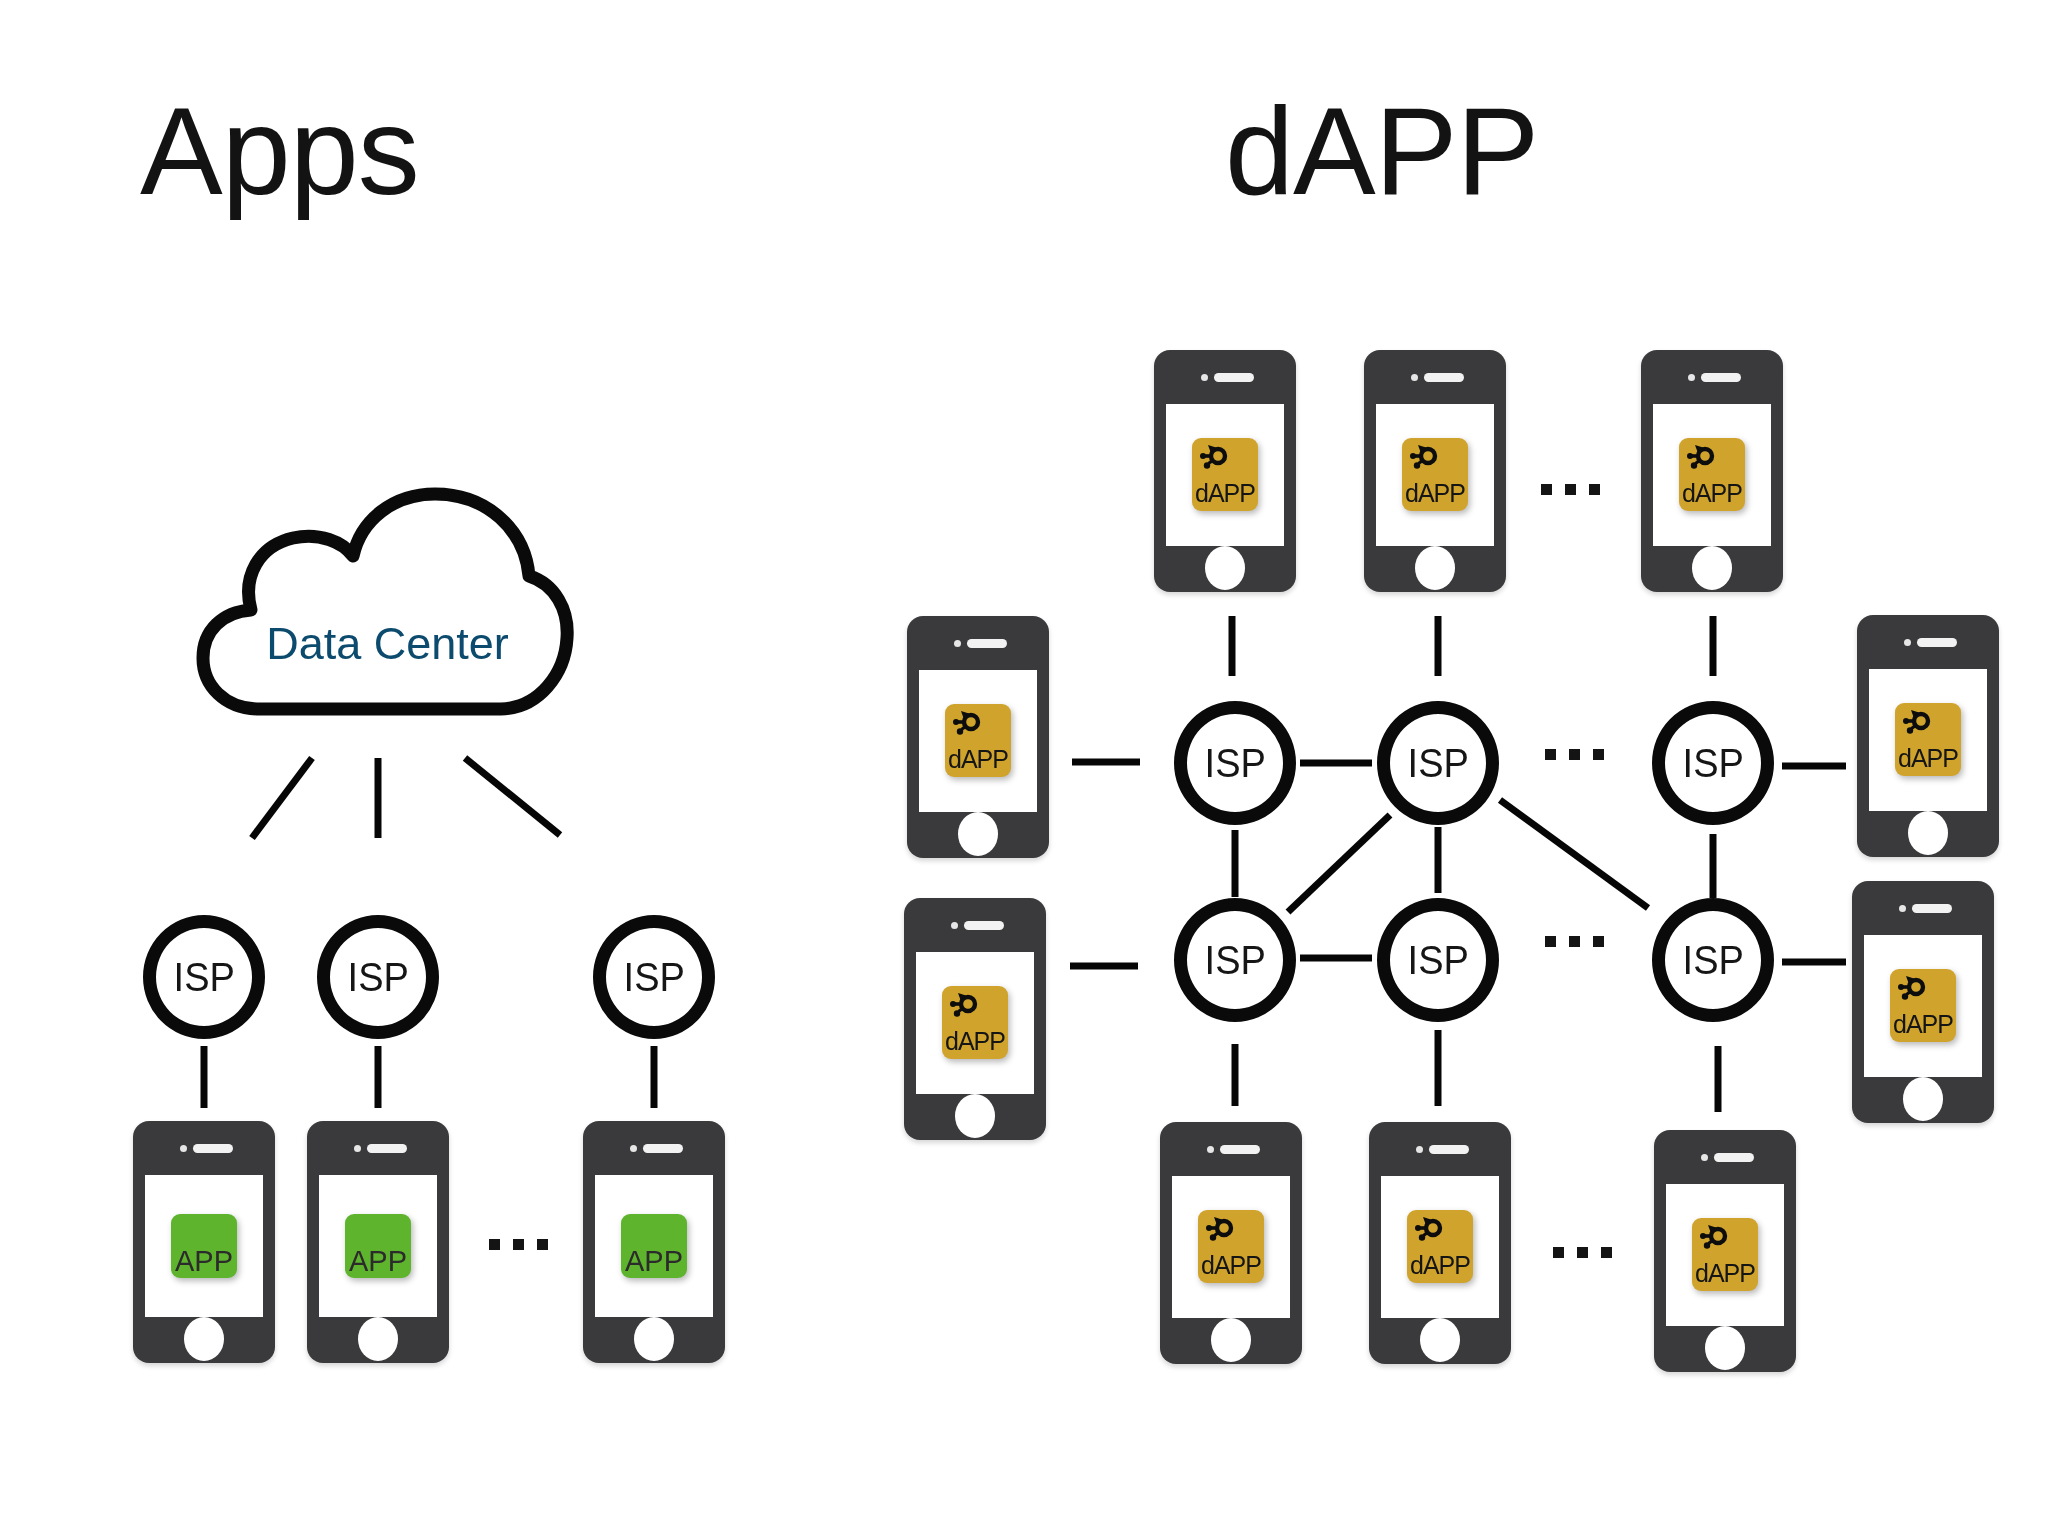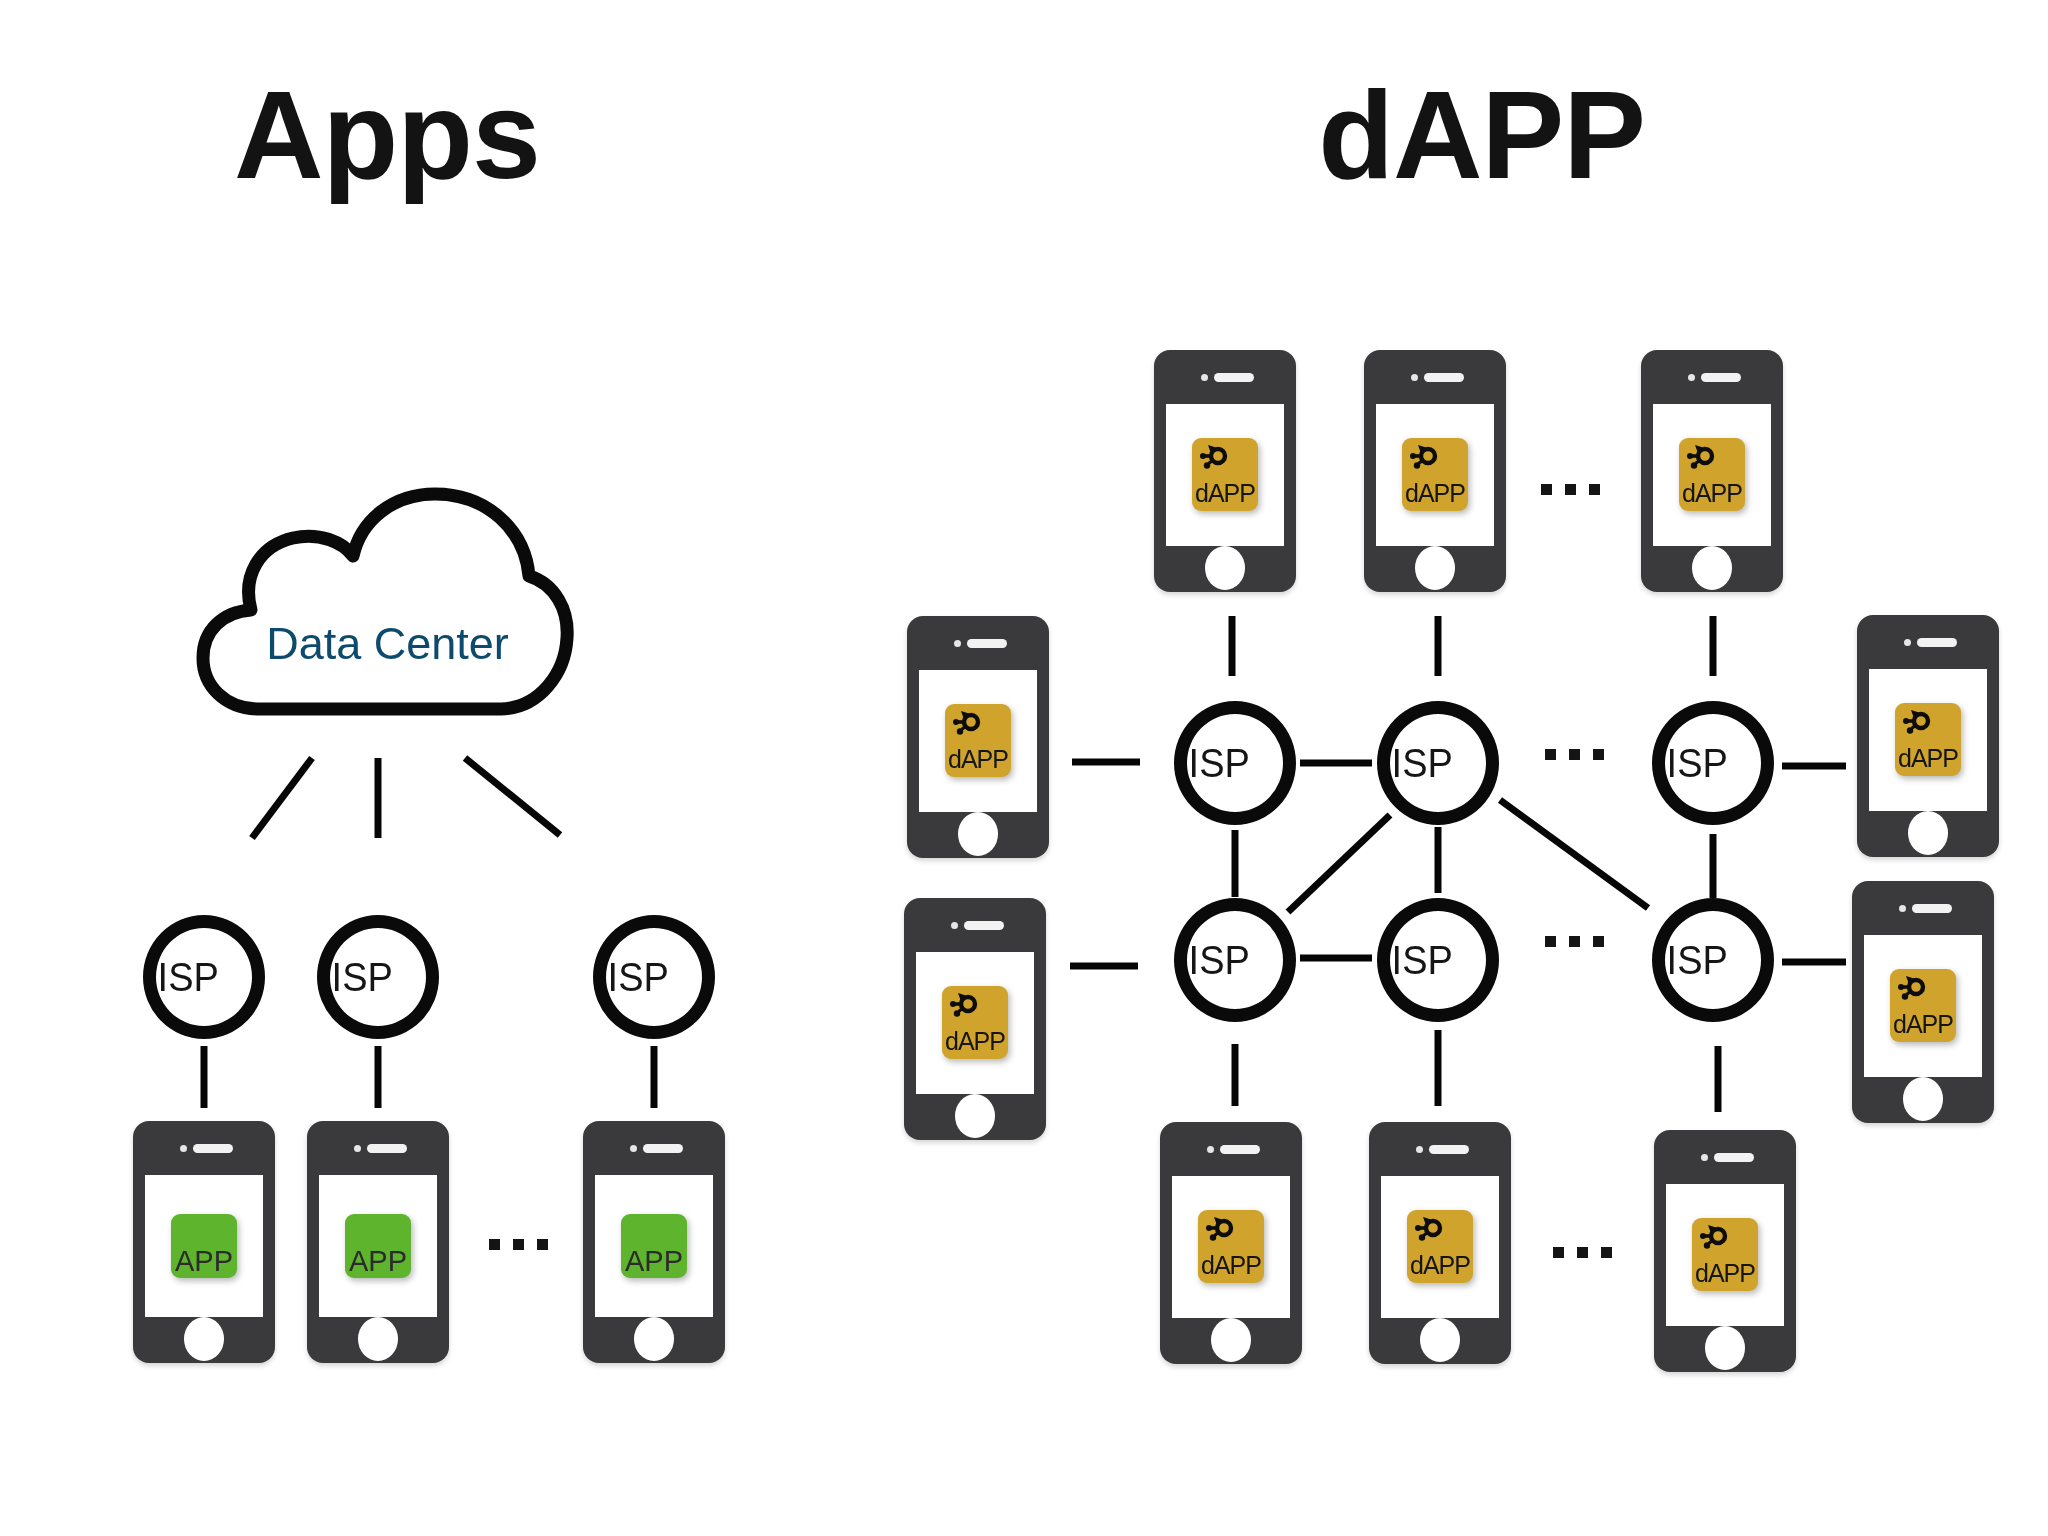--- a/index.html
+++ b/index.html
@@ -3,34 +3,34 @@
 <meta charset="utf-8">
 <style>
   :root{
     --bg:#ffffff; --green:#5FB42D; --gold:#D0A42C; --phone:#3A3A3C;
     --stroke:#0A0A0A; --text:#131313;
   }
   html,body{margin:0;padding:0;background:var(--bg);}
   body{font-family:"Liberation Sans","DejaVu Sans",sans-serif;}
   #canvas{position:relative;width:2048px;height:1536px;background:var(--bg);overflow:hidden;}
 
-  .title{position:absolute;top:64px;font-size:124px;font-weight:700;color:var(--text);
-         letter-spacing:-1px;text-align:right;}
+  .title{position:absolute;top:80px;font-size:124px;font-weight:400;color:var(--text);
+         letter-spacing:-1px;text-align:left;}
   #title-left{left:140px;width:400px;}
   #title-right{left:1225px;width:420px;}
 
   #cloud{position:absolute;left:195px;top:472px;width:385px;height:250px;}
   #cloud-label{position:absolute;left:0;top:146px;width:100%;text-align:center;
                font-size:45px;font-weight:300;color:#0c4a6e;}
 
   #wires{position:absolute;left:0;top:0;width:2048px;height:1536px;}
 
   .isp{position:absolute;width:122px;height:124px;box-sizing:border-box;
        border:13px solid var(--stroke);border-radius:50%;background:#fff;
-       display:flex;align-items:center;justify-content:flex-start;}
+       display:flex;align-items:center;justify-content:center;}
   .isp span{font-size:40px;font-weight:300;color:#161616;transform:scaleX(.95);}
 
   .phone{position:absolute;width:142px;height:242px;background:var(--phone);
          border-radius:16px;box-shadow:0 3px 5px rgba(0,0,0,.16);}
   .screen{position:absolute;left:12px;right:12px;top:54px;bottom:46px;background:#fff;}
   .cam{position:absolute;width:7px;height:7px;border-radius:50%;background:#e6e6e6;
        top:24px;left:47px;}
   .speaker{position:absolute;width:40px;height:9px;border-radius:5px;background:#f2f2f2;
        top:23px;left:60px;}
   .home{position:absolute;width:40px;height:44px;border-radius:50%;background:#fff;

